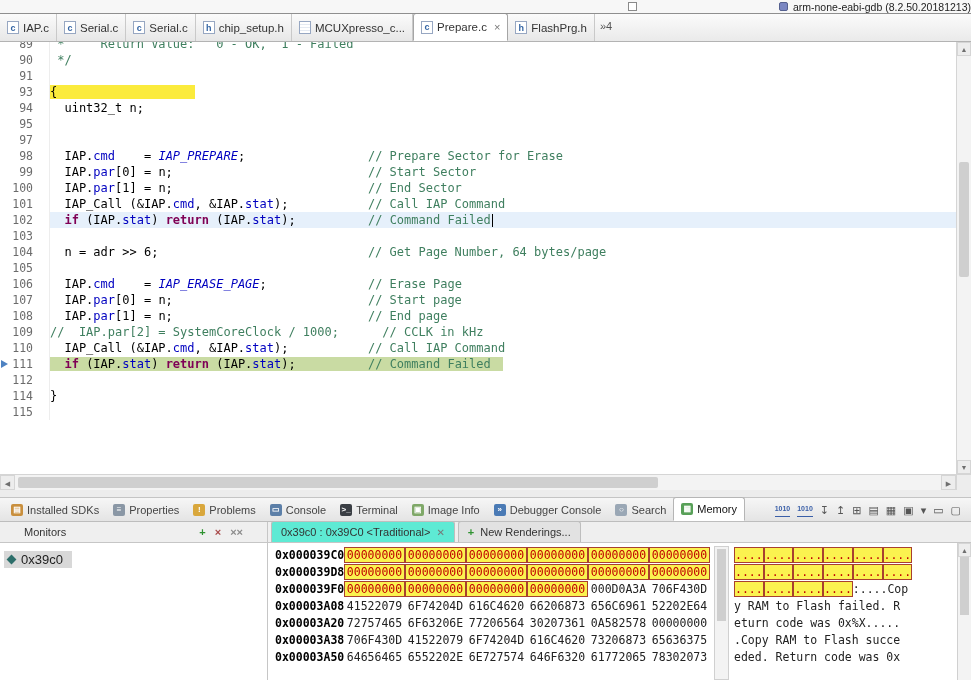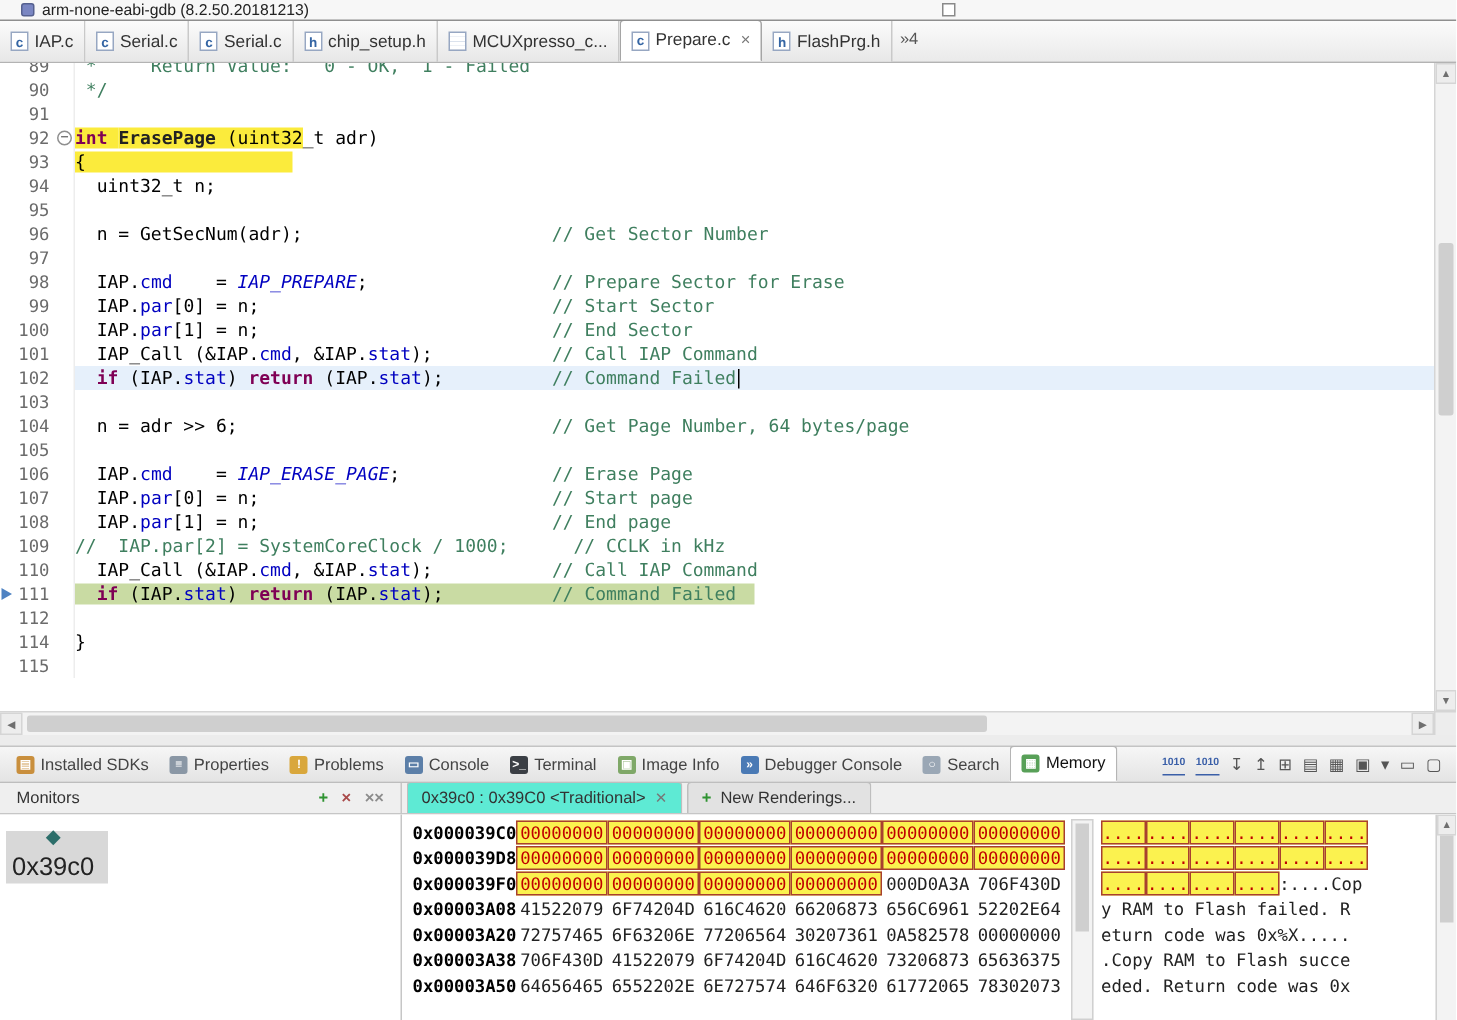--- a/index.html
+++ b/index.html
@@ -3,21 +3,21 @@
 <meta charset="utf-8">
 <style>
   * { box-sizing: border-box; margin:0; padding:0; }
   html,body { background:#fff; }
   #app { position:relative; width:971px; height:680px; overflow:hidden; background:#fff;
          font-family:"Liberation Sans",sans-serif; color:#222; }
 
   
   .titlebar { height:14px; border-bottom:1px solid #8F8F8F; background:#F7F7F7;
               display:flex; align-items:center; gap:5px; padding-left:14px;
-              font-size:10.5px; position:relative; }
+              font-size:10.5px; position:relative;justify-content:flex-end; }
   .ticon { width:9px; height:9px; background:#7A86C2; border:1px solid #55608F; border-radius:2px; flex:0 0 auto;}
   .winbox { position:absolute; left:628px; top:2px; width:9px; height:9px; border:1px solid #8A8A8A; background:#fff;}
 
   
   .tabbar { height:28px; background:linear-gradient(#FBFBFB,#EAEAEA); border-bottom:1px solid #B3B3B3;
             display:flex; align-items:flex-end; }
   .tabs { display:flex; height:28px; }
   .etab { display:flex; align-items:center; gap:4px; padding:0 7px; font-size:11.5px; color:#333;
           border-right:1px solid #C9C9C9; background:linear-gradient(#FBFBFB,#E7E7E7); height:27px; margin-top:1px;}
   .etab.active { background:#fff; border:1px solid #A5A5A5; border-bottom:1px solid #fff;
@@ -72,33 +72,33 @@
   .bicon { width:12px; height:12px; border-radius:2px; color:#fff; font-size:8px; line-height:12px;
            text-align:center; flex:0 0 auto; font-weight:bold; }
   .btools { margin-left:auto; display:flex; align-items:center; gap:7px; padding:0 6px 4px 0; }
   .tool { font-size:11px; color:#555; line-height:14px;}
   .tool.hexy { font-size:7px; font-weight:bold; color:#3A5FA8; border-bottom:1px solid #3A5FA8; }
 
   
   .memview { height:158px; display:flex; flex-direction:column; }
   .memhead { height:21px; display:flex; border-bottom:1px solid #C6C6C6; background:#EFEFEF; }
   .monhead { width:268px; border-right:1px solid #C6C6C6; display:flex; align-items:center;
-             padding:0 11px; font-size:11px; color:#333; }
+             padding:0 24px; font-size:11px; color:#333; }
   .monicons { margin-left:auto; display:flex; gap:9px; font-size:11px; align-items:center;}
   .mtool { font-weight:bold; line-height:12px;}
   .rtabs { flex:1; display:flex; align-items:flex-end; padding-left:3px; gap:3px; }
   .rtab { display:flex; align-items:center; gap:6px; font-size:11px; padding:2px 9px; height:21px;
           background:#E2E2E2; border:1px solid #BEBEBE; border-bottom:none; border-radius:3px 3px 0 0; color:#333;}
   .rtab.active { background:#5eead4; }
   .rplus { color:#2F9331; font-weight:bold; }
   .rclose { color:#777; font-size:10px; }
   .membody { flex:1; display:flex; min-height:0; }
   .monpane { width:268px; border-right:1px solid #C6C6C6; background:#fff; padding:6px 4px; }
   .monitem { display:inline-flex; align-items:center; gap:6px; background:#D8D8D8;
-             padding:1px 9px 1px 4px; font-size:17px;flex-direction:column; }
+             padding:1px 9px 1px 4px; font-size:13px; }
   .mondi { width:7px; height:7px; background:#2C6E6A; transform:rotate(45deg); flex:0 0 auto;}
   .rendpane { flex:1; position:relative; background:#fff; padding:3px 0 0 2px; overflow:hidden; }
   .mr { display:flex; align-items:center; height:17px;
         font-family:"DejaVu Sans Mono","Liberation Mono",monospace; font-size:11.5px; }
   .maddr { width:74px; padding-left:5px; color:#000; flex:0 0 auto;font-weight:bold;}
   .mcell { width:61px; flex:0 0 auto; text-align:center; height:16px; line-height:16px; }
   .mcell.chg { background:#FBF24F; border:1px solid #A8402F; color:#C00000; line-height:14px; }
   .aspace { width:24px; flex:0 0 auto;}
   .ag { white-space:pre; height:16px; line-height:16px; }
   .ag.chg { background:#FBF24F; border:1px solid #A8402F; color:#C00000; line-height:14px; }
@@ -169,49 +169,35 @@
             <span class="code"><span class="ls"><span class="cm"> */</span></span></span>
           </div>
           <div class="r">
             <span class="ann"></span>
             <span class="num">91</span>
             <span class="fold"></span>
             <span class="code"><span class="ls"></span></span>
           </div>
           <div class="r">
             <span class="ann"></span>
-            <span class="num">92</span>
-            <span class="fold">
-              <span class="foldm">−</span>
-            </span>
-            <span class="code"><span class="ls"><span class="kw hl">int</span><span class="sp hl"> </span><span class="fb hl">ErasePage</span><span class="sp hl"> (</span><span class="sp hl">uint32</span><span class="sp">_t adr)</span></span></span>
-          </div>
-          <div class="r">
-            <span class="ann"></span>
             <span class="num">93</span>
             <span class="fold"></span>
             <span class="code"><span class="ls"><span class="sp hl">{                   </span></span></span>
           </div>
           <div class="r">
             <span class="ann"></span>
             <span class="num">94</span>
             <span class="fold"></span>
             <span class="code"><span class="ls"><span class="sp">  uint32_t n;</span></span></span>
           </div>
           <div class="r">
             <span class="ann"></span>
             <span class="num">95</span>
             <span class="fold"></span>
             <span class="code"><span class="ls"></span></span>
-          </div>
-          <div class="r">
-            <span class="ann"></span>
-            <span class="num">96</span>
-            <span class="fold"></span>
-            <span class="code"><span class="ls"><span class="sp">  n = GetSecNum(adr);                       </span><span class="cm">// Get Sector Number</span></span></span>
           </div>
           <div class="r">
             <span class="ann"></span>
             <span class="num">97</span>
             <span class="fold"></span>
             <span class="code"><span class="ls"></span></span>
           </div>
           <div class="r">
             <span class="ann"></span>
             <span class="num">98</span>

